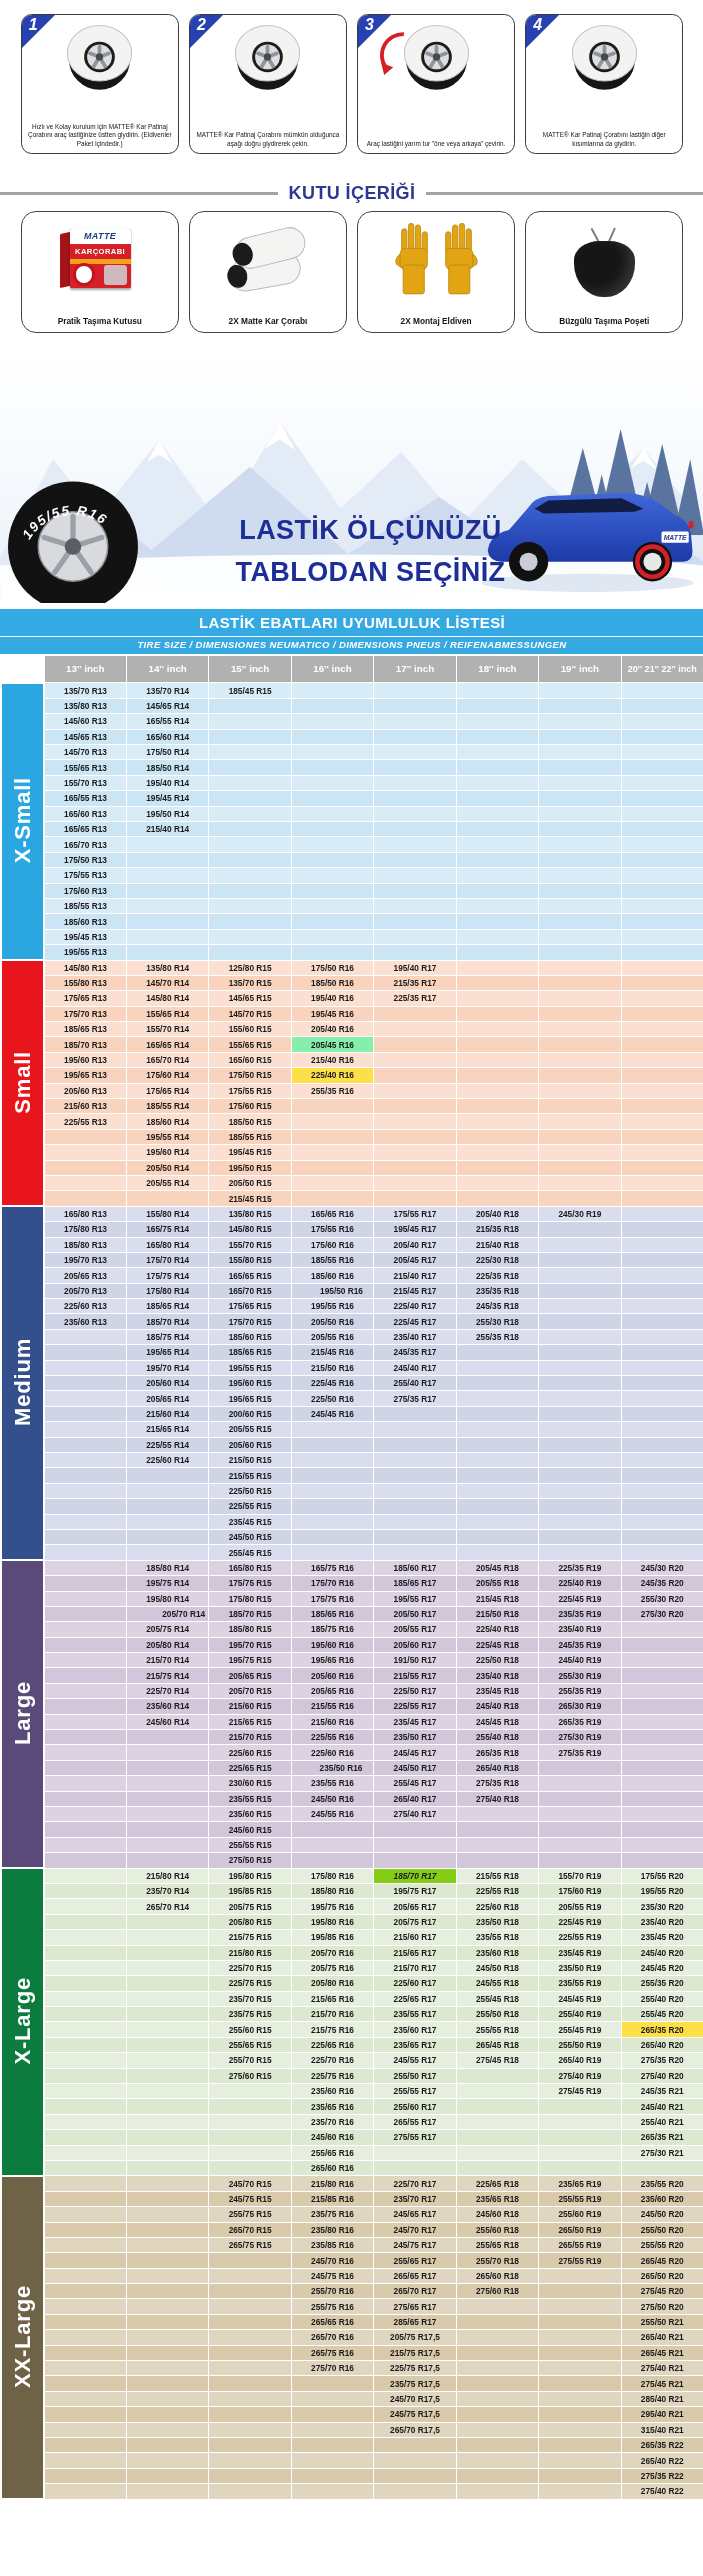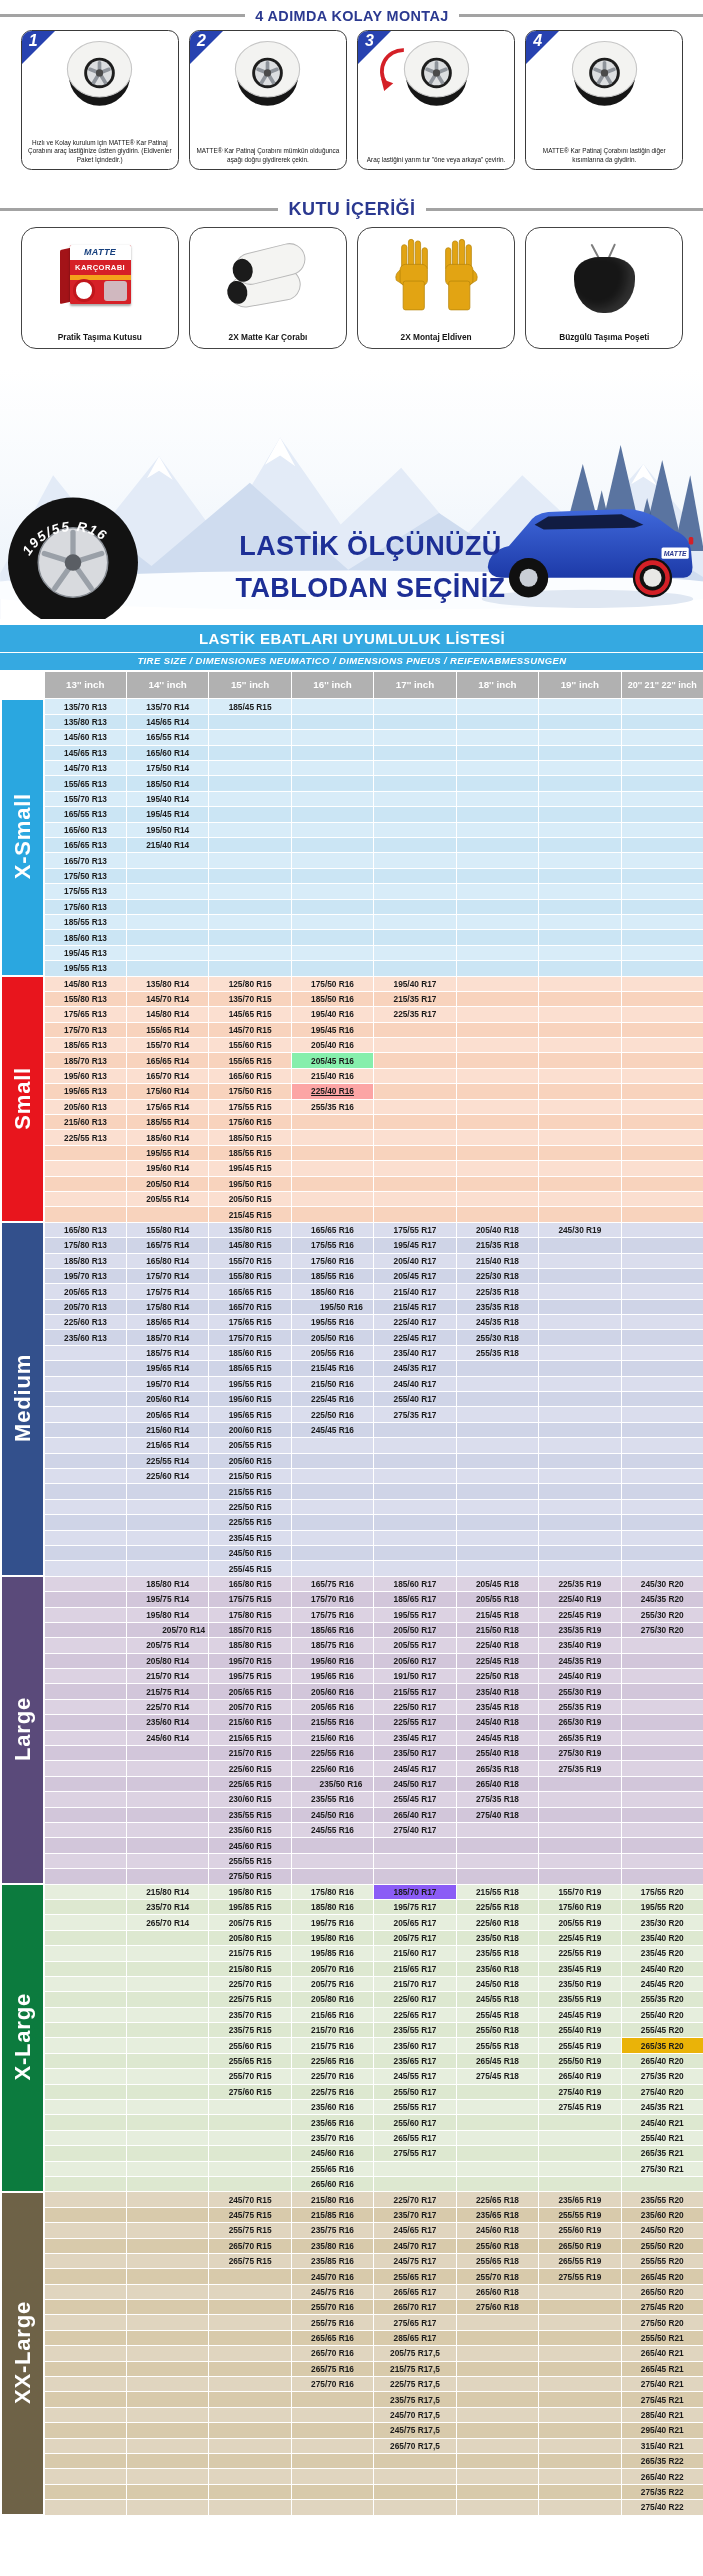--- a/index.html
+++ b/index.html
@@ -103,25 +103,20 @@
         <rect x="30" y="5" width="7" height="39" rx="3.5"></rect>
         <rect x="39" y="14" width="7" height="30" rx="3.5"></rect>
         <path d="M12,42 Q2,48 5,57 L13,62 Z"></path>
         <rect x="10" y="36" width="36" height="28" rx="7"></rect>
         <rect x="14" y="58" width="28" height="38" rx="3"></rect>
       </g>
     </defs>
   </svg>
 
   <div class="steps">
-    <div class="h-rule">
-      <div class="line"></div>
-      <div class="h-title steps-title">4 ADIMDA KOLAY MONTAJ</div>
-      <div class="line"></div>
-    </div>
     <div class="cards">
       <div class="card">
         <div class="corner"></div>
         <div class="corner-num">1</div>
         <div class="art">
             <svg width="73" height="73" viewBox="0 0 96 96">
               <use href="#wheel-sock"></use>
             </svg>
           </div>
         <div class="cap">Hızlı ve Kolay kurulum için MATTE® Kar Patinaj Çorabını araç lastiğinize üstten giydirin. (Eldivenler Paket İçindedir.)</div>
@@ -563,21 +558,21 @@
             <td style="background: rgb(251, 223, 208);">215/40 R16</td>
             <td style="background: rgb(251, 223, 208);"></td>
             <td style="background: rgb(251, 223, 208);"></td>
             <td style="background: rgb(251, 223, 208);"></td>
             <td style="background: rgb(251, 223, 208);"></td>
           </tr>
           <tr>
             <td style="background: rgb(248, 211, 189);">195/65 R13</td>
             <td style="background: rgb(248, 211, 189);">175/60 R14</td>
             <td style="background: rgb(248, 211, 189);">175/50 R15</td>
-            <td style="background: #fca5a5; text-decoration: underline;">225/40 R16</td>
+            <td style="background: #fde047;">225/40 R16</td>
             <td style="background: rgb(248, 211, 189);"></td>
             <td style="background: rgb(248, 211, 189);"></td>
             <td style="background: rgb(248, 211, 189);"></td>
             <td style="background: rgb(248, 211, 189);"></td>
           </tr>
           <tr>
             <td style="background: rgb(251, 223, 208);">205/60 R13</td>
             <td style="background: rgb(251, 223, 208);">175/65 R14</td>
             <td style="background: rgb(251, 223, 208);">175/55 R15</td>
             <td style="background: rgb(251, 223, 208);">255/35 R16</td>
@@ -1087,21 +1082,21 @@
             <td style="background: rgb(210, 198, 218);"></td>
             <td style="background: rgb(210, 198, 218);"></td>
             <td style="background: rgb(210, 198, 218);"></td>
           </tr>
           <tr>
             <td class="sec-label" rowspan="20" style="background: rgb(12, 123, 62);"><span>X-Large</span></td>
             <td style="background: rgb(230, 238, 221);"></td>
             <td style="background: rgb(230, 238, 221);">215/80 R14</td>
             <td style="background: rgb(230, 238, 221);">195/80 R15</td>
             <td style="background: rgb(230, 238, 221);">175/80 R16</td>
-            <td style="background: #8b5cf6;">185/70 R17</td>
+            <td style="background: #84cc16; font-style: italic;">185/70 R17</td>
             <td style="background: rgb(230, 238, 221);">215/55 R18</td>
             <td style="background: rgb(230, 238, 221);">155/70 R19</td>
             <td style="background: rgb(230, 238, 221);">175/55 R20</td>
           </tr>
           <tr>
             <td style="background: rgb(221, 232, 208);"></td>
             <td style="background: rgb(221, 232, 208);">235/70 R14</td>
             <td style="background: rgb(221, 232, 208);">195/85 R15</td>
             <td style="background: rgb(221, 232, 208);">185/80 R16</td>
             <td style="background: rgb(221, 232, 208);">195/75 R17</td>
@@ -1190,21 +1185,21 @@
             <td style="background: rgb(221, 232, 208);">255/45 R20</td>
           </tr>
           <tr>
             <td style="background: rgb(230, 238, 221);"></td>
             <td style="background: rgb(230, 238, 221);"></td>
             <td style="background: rgb(230, 238, 221);">255/60 R15</td>
             <td style="background: rgb(230, 238, 221);">215/75 R16</td>
             <td style="background: rgb(230, 238, 221);">235/60 R17</td>
             <td style="background: rgb(230, 238, 221);">255/55 R18</td>
             <td style="background: rgb(230, 238, 221);">255/45 R19</td>
-            <td style="background: #eab308;">265/35 R20</td>
+            <td style="background: #fde047;">265/35 R20</td>
           </tr>
           <tr>
             <td style="background: rgb(221, 232, 208);"></td>
             <td style="background: rgb(221, 232, 208);"></td>
             <td style="background: rgb(221, 232, 208);">255/65 R15</td>
             <td style="background: rgb(221, 232, 208);">225/65 R16</td>
             <td style="background: rgb(221, 232, 208);">235/65 R17</td>
             <td style="background: rgb(221, 232, 208);">265/45 R18</td>
             <td style="background: rgb(221, 232, 208);">255/50 R19</td>
             <td style="background: rgb(221, 232, 208);">265/40 R20</td>

